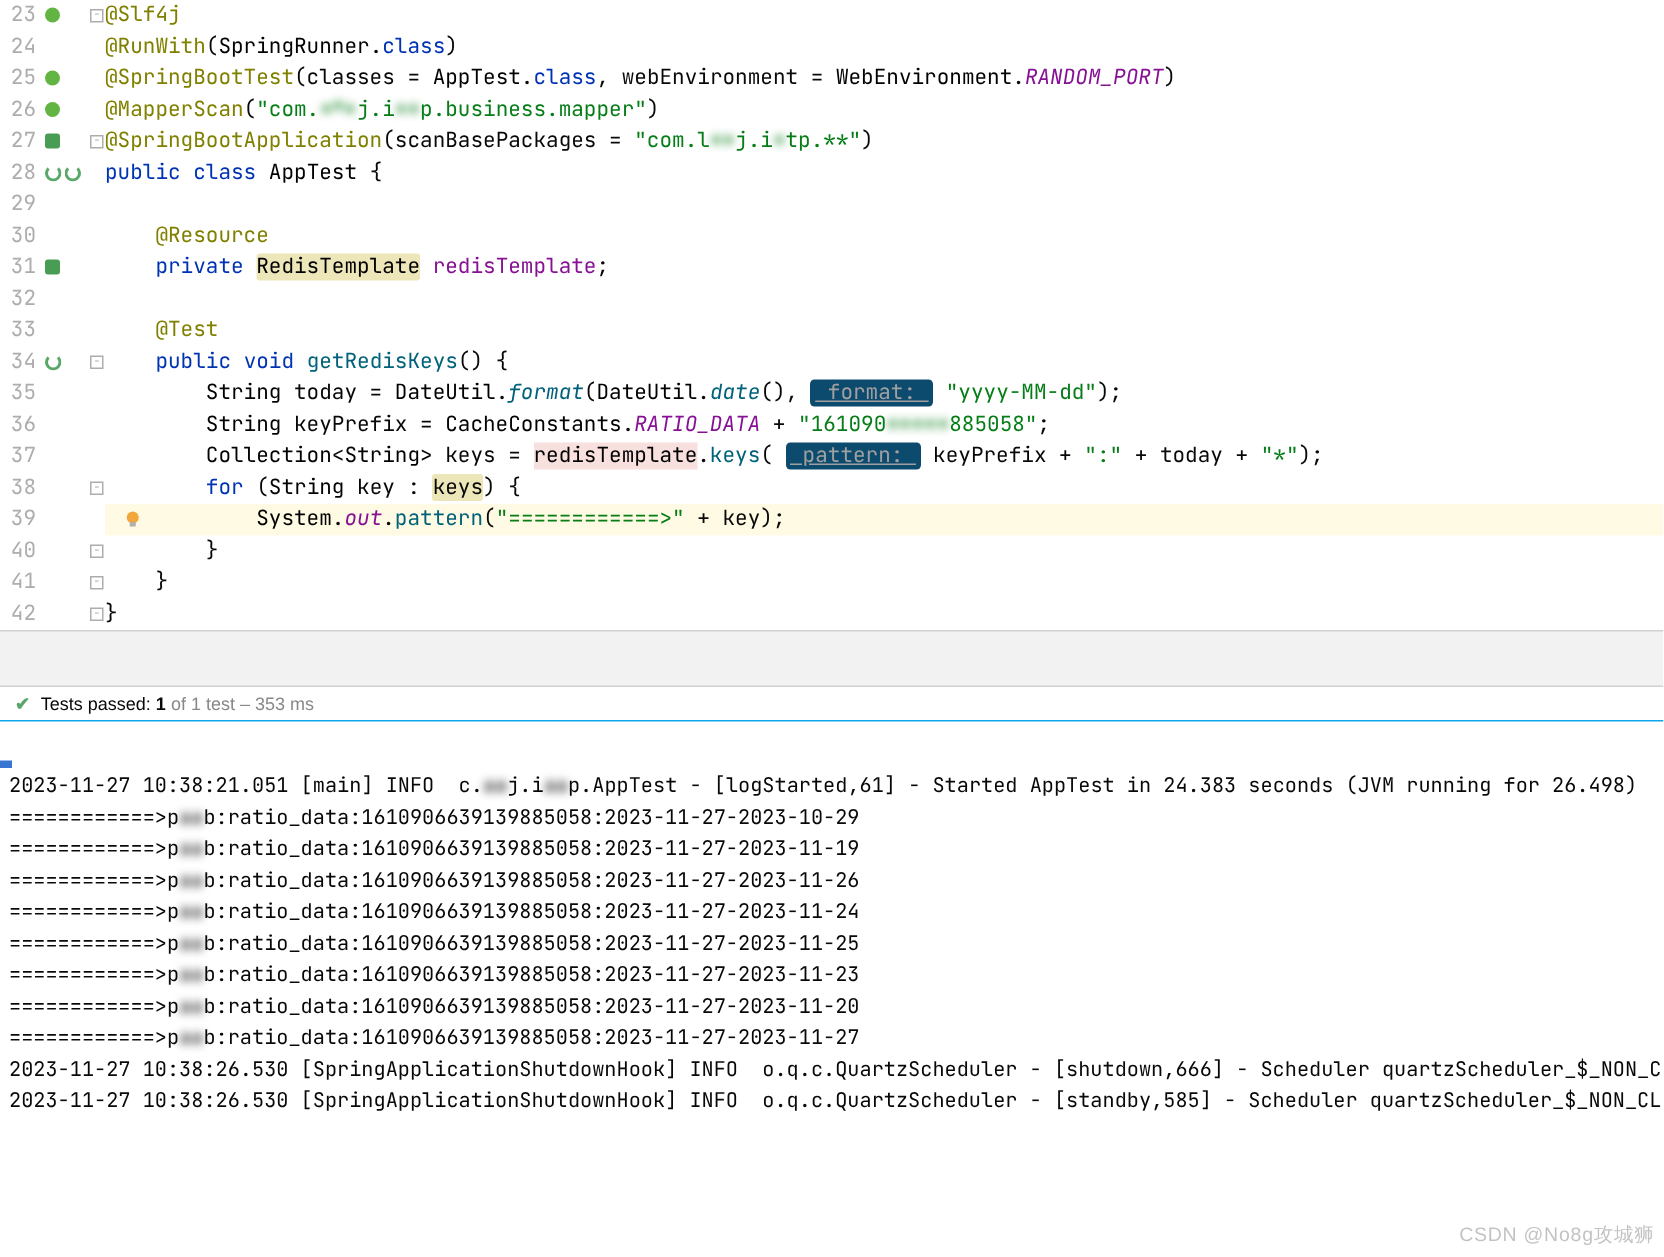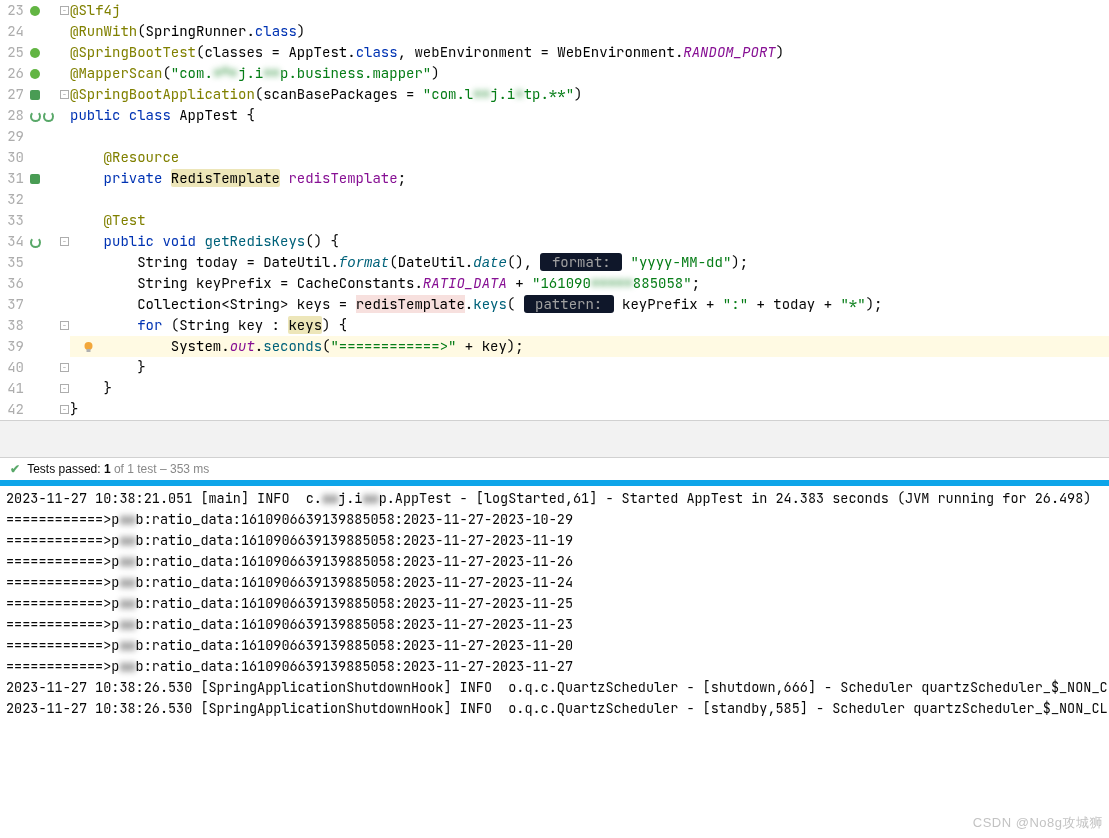--- a/index.html
+++ b/index.html
@@ -12,33 +12,33 @@
 .code { flex:1; }
 .code .line { height:21px; line-height:21px; white-space:pre; position:relative; }
 .fold { position:absolute; left:-3px; width:9px; height:9px; border:1px solid #adadad; background:#fff; font-size:8px; line-height:7px; text-align:center; color:#adadad; cursor:pointer; }
 .anno { color:#808000; }
 .keyword { color:#0033b3; }
 .class { color:#000; }
 .str { color:#067d17; }
 .field { color:#871094; }
 .static { color:#871094; font-style:italic; }
 .method { color:#00627a; }
-.methodit { color:#00627a; font-style:italic;font-family:Liberation Mono, monospace; }
-.comm-hint { color:#a0a0a0; background:#0f172a; padding:0 3px; border-radius:3px; }
+.methodit { color:#00627a; font-style:italic; }
+.comm-hint { color:#a0a0a0; background:#0c4a6e; padding:0 3px; border-radius:3px;text-decoration:underline; }
 .hl { background:#ede6b9; border-radius:2px; }
 .hl-red { background:#f7e0de; color:#000; }
 .gi { display:inline-block; width:14px; height:14px; vertical-align:middle; margin-right:2px; }
 .gi-green { background:#62b543; border-radius:50%; width:10px; height:10px; }
 .gi-green2 { background:#499c54; border-radius:2px; width:10px; height:10px; }
 .gi-cycle { width:11px; height:11px; border:2px solid #59a869; border-radius:50%; border-top-color:transparent; }
 .cursor-line { background:#fffae3; }
 .divider { height:38px; background:#f2f2f2; border-top:1px solid #d1d1d1; border-bottom:1px solid #d1d1d1; }
-.test-bar { background:#fff; border-bottom:6px solid #0ea5e9; padding:4px 10px; font-size:12px; font-family:sans-serif; }
+.test-bar { background:#fff; border-bottom:1px solid #0ea5e9; padding:4px 10px; font-size:12px; font-family:sans-serif; }
 .check { color:#59a869; font-weight:bold; margin-right:4px; }
-.console { background:#fff; padding:2px 6px 0 6px; font-size:13.5px; line-height:21px; overflow:hidden; position:relative; }
+.console { background:#fff; padding:2px 6px 0 6px; font-size:13.5px; line-height:21px; overflow:hidden; position:relative;margin-top:31px; }
 .console .cl { white-space:pre; color:#080808; }
 .blur { filter:blur(3px); display:inline-block; }
 .side-tab { position:absolute; left:0; top:507px; width:8px; height:28px; background:#3874d1; }
 .watermark { position:absolute; right:6px; bottom:6px; font-family:sans-serif; font-size:13px; color:rgba(120,120,120,.45); letter-spacing:.5px; }
 </style>
 </head>
 <body>
 
 <div class="editor">
   <div class="gutter" id="gutter">
@@ -95,21 +95,21 @@
       <div class="line"></div>
       <div class="line"><span>    </span><span class="anno">@Resource</span></div>
       <div class="line"><span>    </span><span class="keyword">private </span><span class="class hl">RedisTemplate</span><span> </span><span class="field">redisTemplate</span><span>;</span></div>
       <div class="line"></div>
       <div class="line"><span>    </span><span class="anno">@Test</span></div>
       <div class="line"><span class="fold" style="position: absolute; left: -10px; top: 6px;">-</span><span>    </span><span class="keyword">public </span><span class="keyword">void </span><span class="method">getRedisKeys</span><span>() {</span></div>
       <div class="line"><span>        </span><span class="class">String</span><span> today = </span><span class="class">DateUtil</span><span>.</span><span class="methodit">format</span><span>(</span><span class="class">DateUtil</span><span>.</span><span class="methodit">date</span><span>(), </span><span class="comm-hint"> format: </span><span> </span><span class="str">"yyyy-MM-dd"</span><span>);</span></div>
       <div class="line"><span>        </span><span class="class">String</span><span> keyPrefix = </span><span class="class">CacheConstants</span><span>.</span><span class="static">RATIO_DATA</span><span> + </span><span class="str">"161090</span><span class="str blur">*****</span><span class="str">885058"</span><span>;</span></div>
       <div class="line"><span>        </span><span class="class">Collection</span><span>&lt;</span><span class="class">String</span><span>&gt; keys = </span><span class="field hl-red">redisTemplate</span><span>.</span><span class="method">keys</span><span>( </span><span class="comm-hint"> pattern: </span><span> keyPrefix + </span><span class="str">":"</span><span> + today + </span><span class="str">"*"</span><span>);</span></div>
       <div class="line"><span class="fold" style="position: absolute; left: -10px; top: 6px;">-</span><span>        </span><span class="keyword">for </span><span>(</span><span class="class">String</span><span> key : </span><span class="hl">keys</span><span>) {</span></div>
-      <div class="line cursor-line"><span>            </span><span class="class">System</span><span>.</span><span class="static">out</span><span>.</span><span class="method">seconds</span><span>(</span><span class="str">"============&gt;"</span><span> + key</span><span>)</span><span>;</span><span style="position: absolute; left: 12px; top: 3px;"><svg width="13" height="13">
+      <div class="line cursor-line"><span>            </span><span class="class">System</span><span>.</span><span class="static">out</span><span>.</span><span class="method">pattern</span><span>(</span><span class="str">"============&gt;"</span><span> + key</span><span>)</span><span>;</span><span style="position: absolute; left: 12px; top: 3px;"><svg width="13" height="13">
             <circle cx="6.5" cy="5" r="4" fill="#f2a73b"></circle>
             <rect x="4.5" y="8" width="4" height="3" fill="#b0b0b0"></rect>
           </svg></span></div>
       <div class="line"><span class="fold" style="position: absolute; left: -10px; top: 6px;">-</span><span>        }</span></div>
       <div class="line"><span class="fold" style="position: absolute; left: -10px; top: 6px;">-</span><span>    }</span></div>
       <div class="line"><span class="fold" style="position: absolute; left: -10px; top: 6px;">-</span><span>}</span></div>
     </div>
 </div>
 
 <div class="divider"></div>

